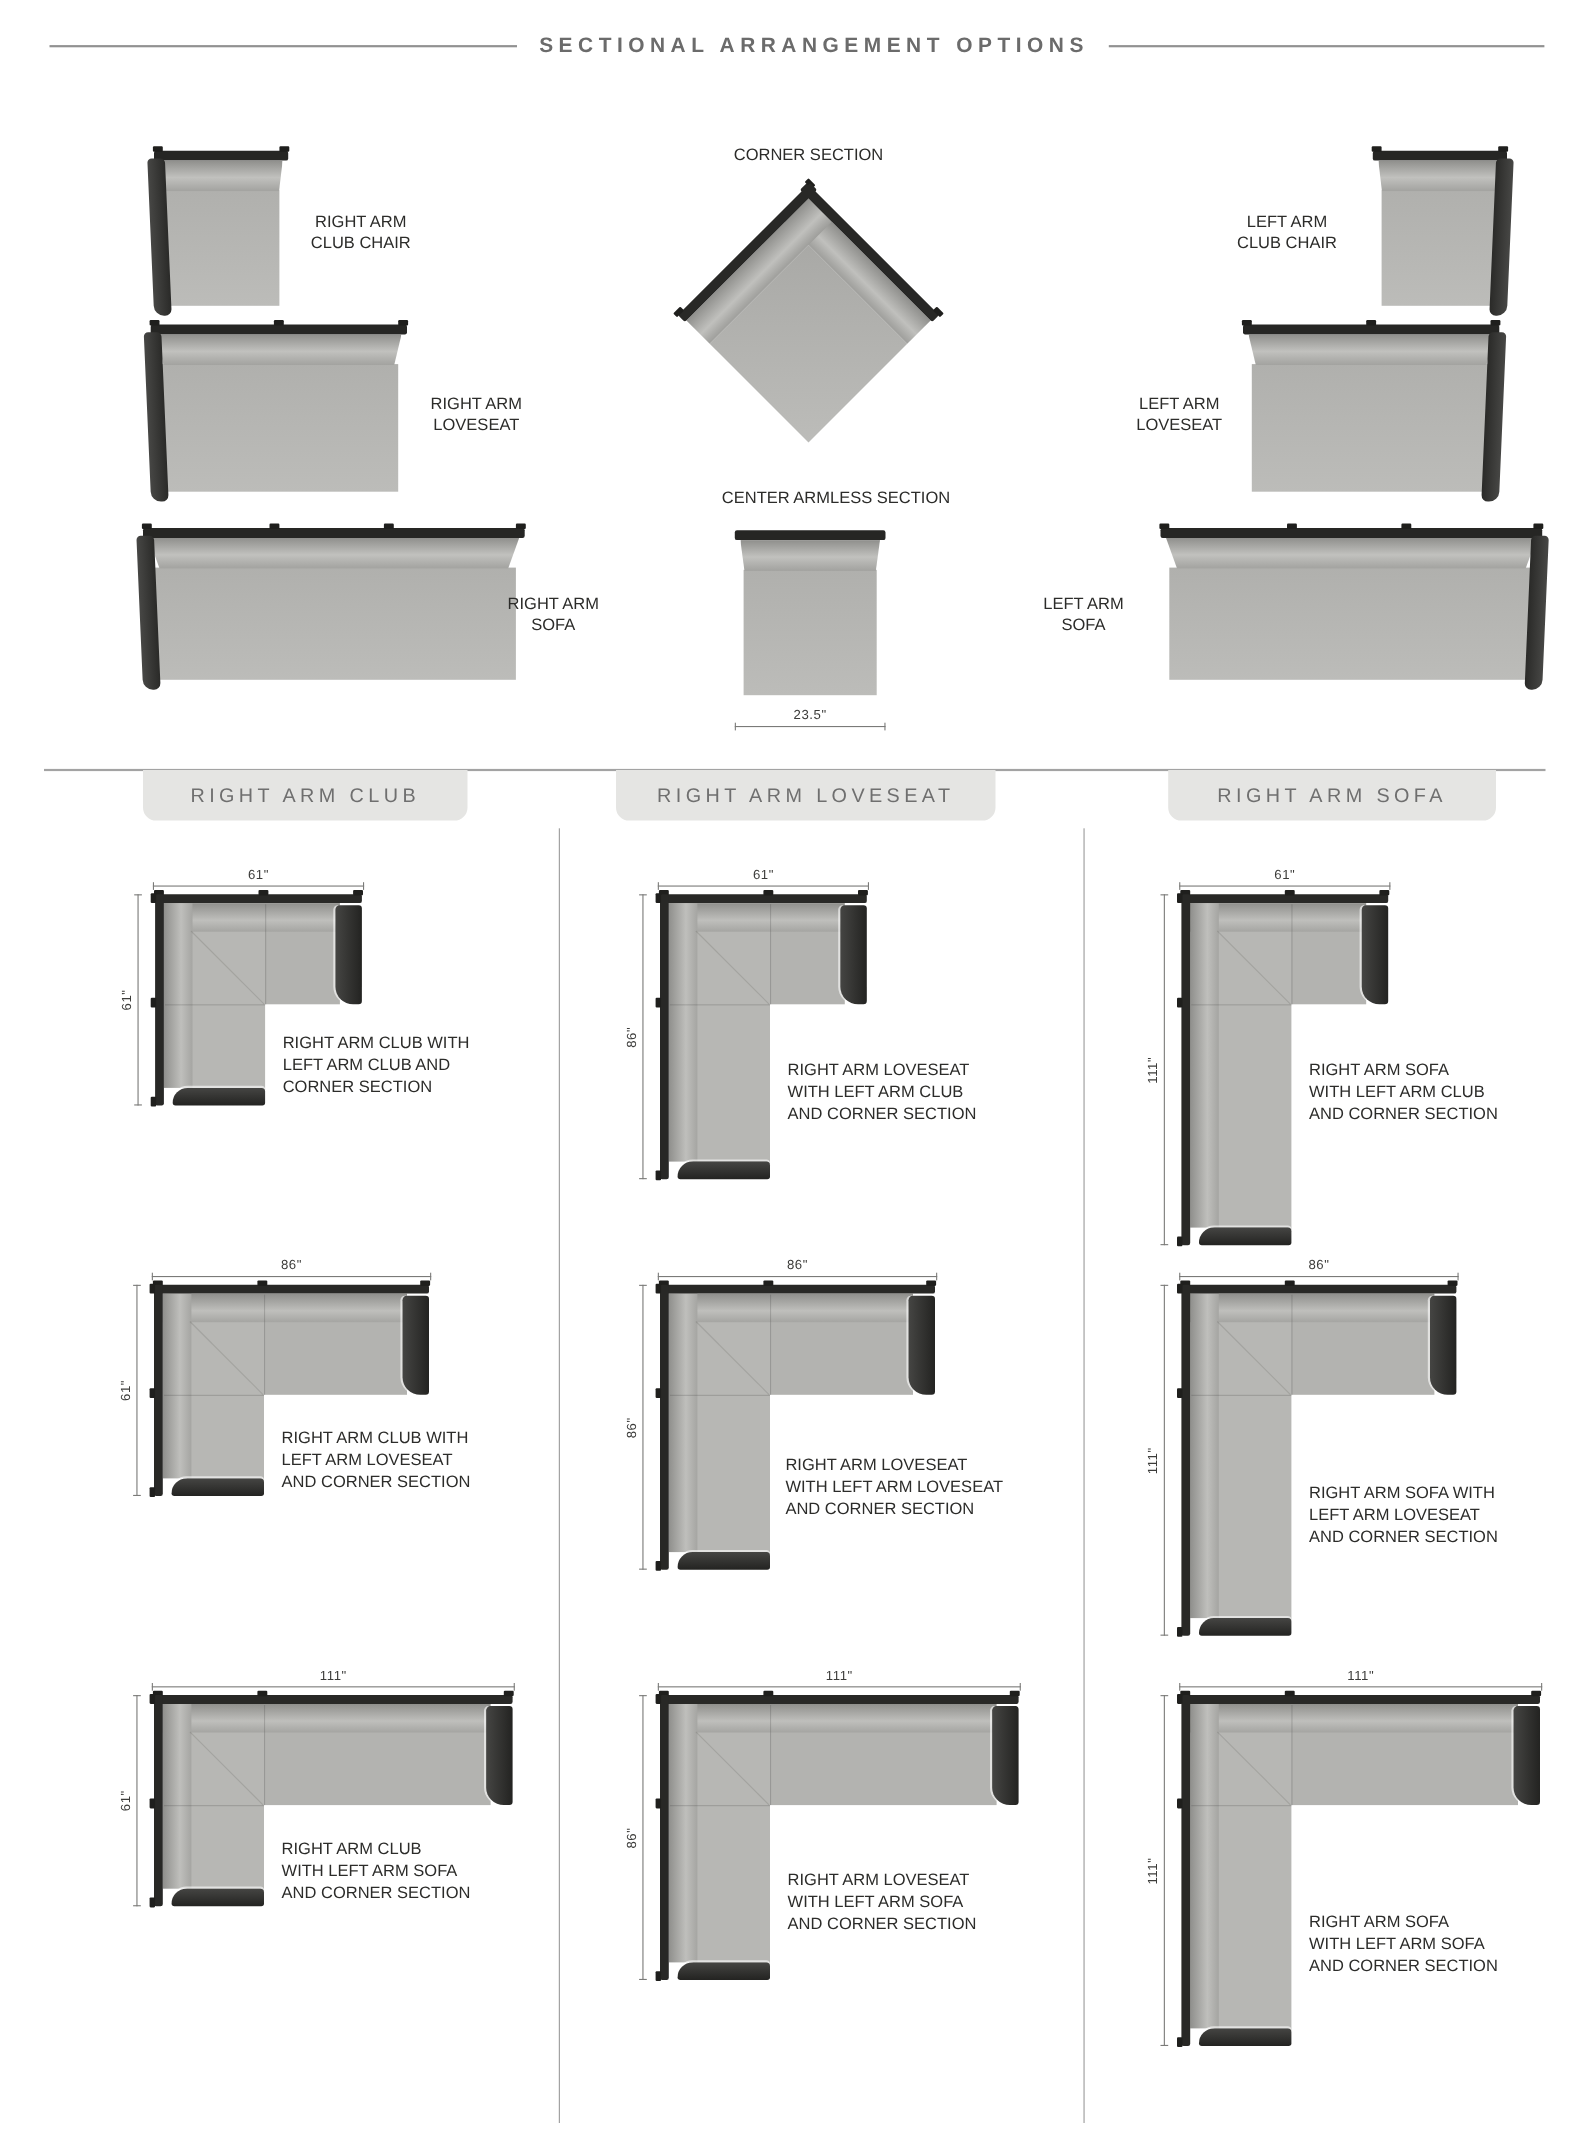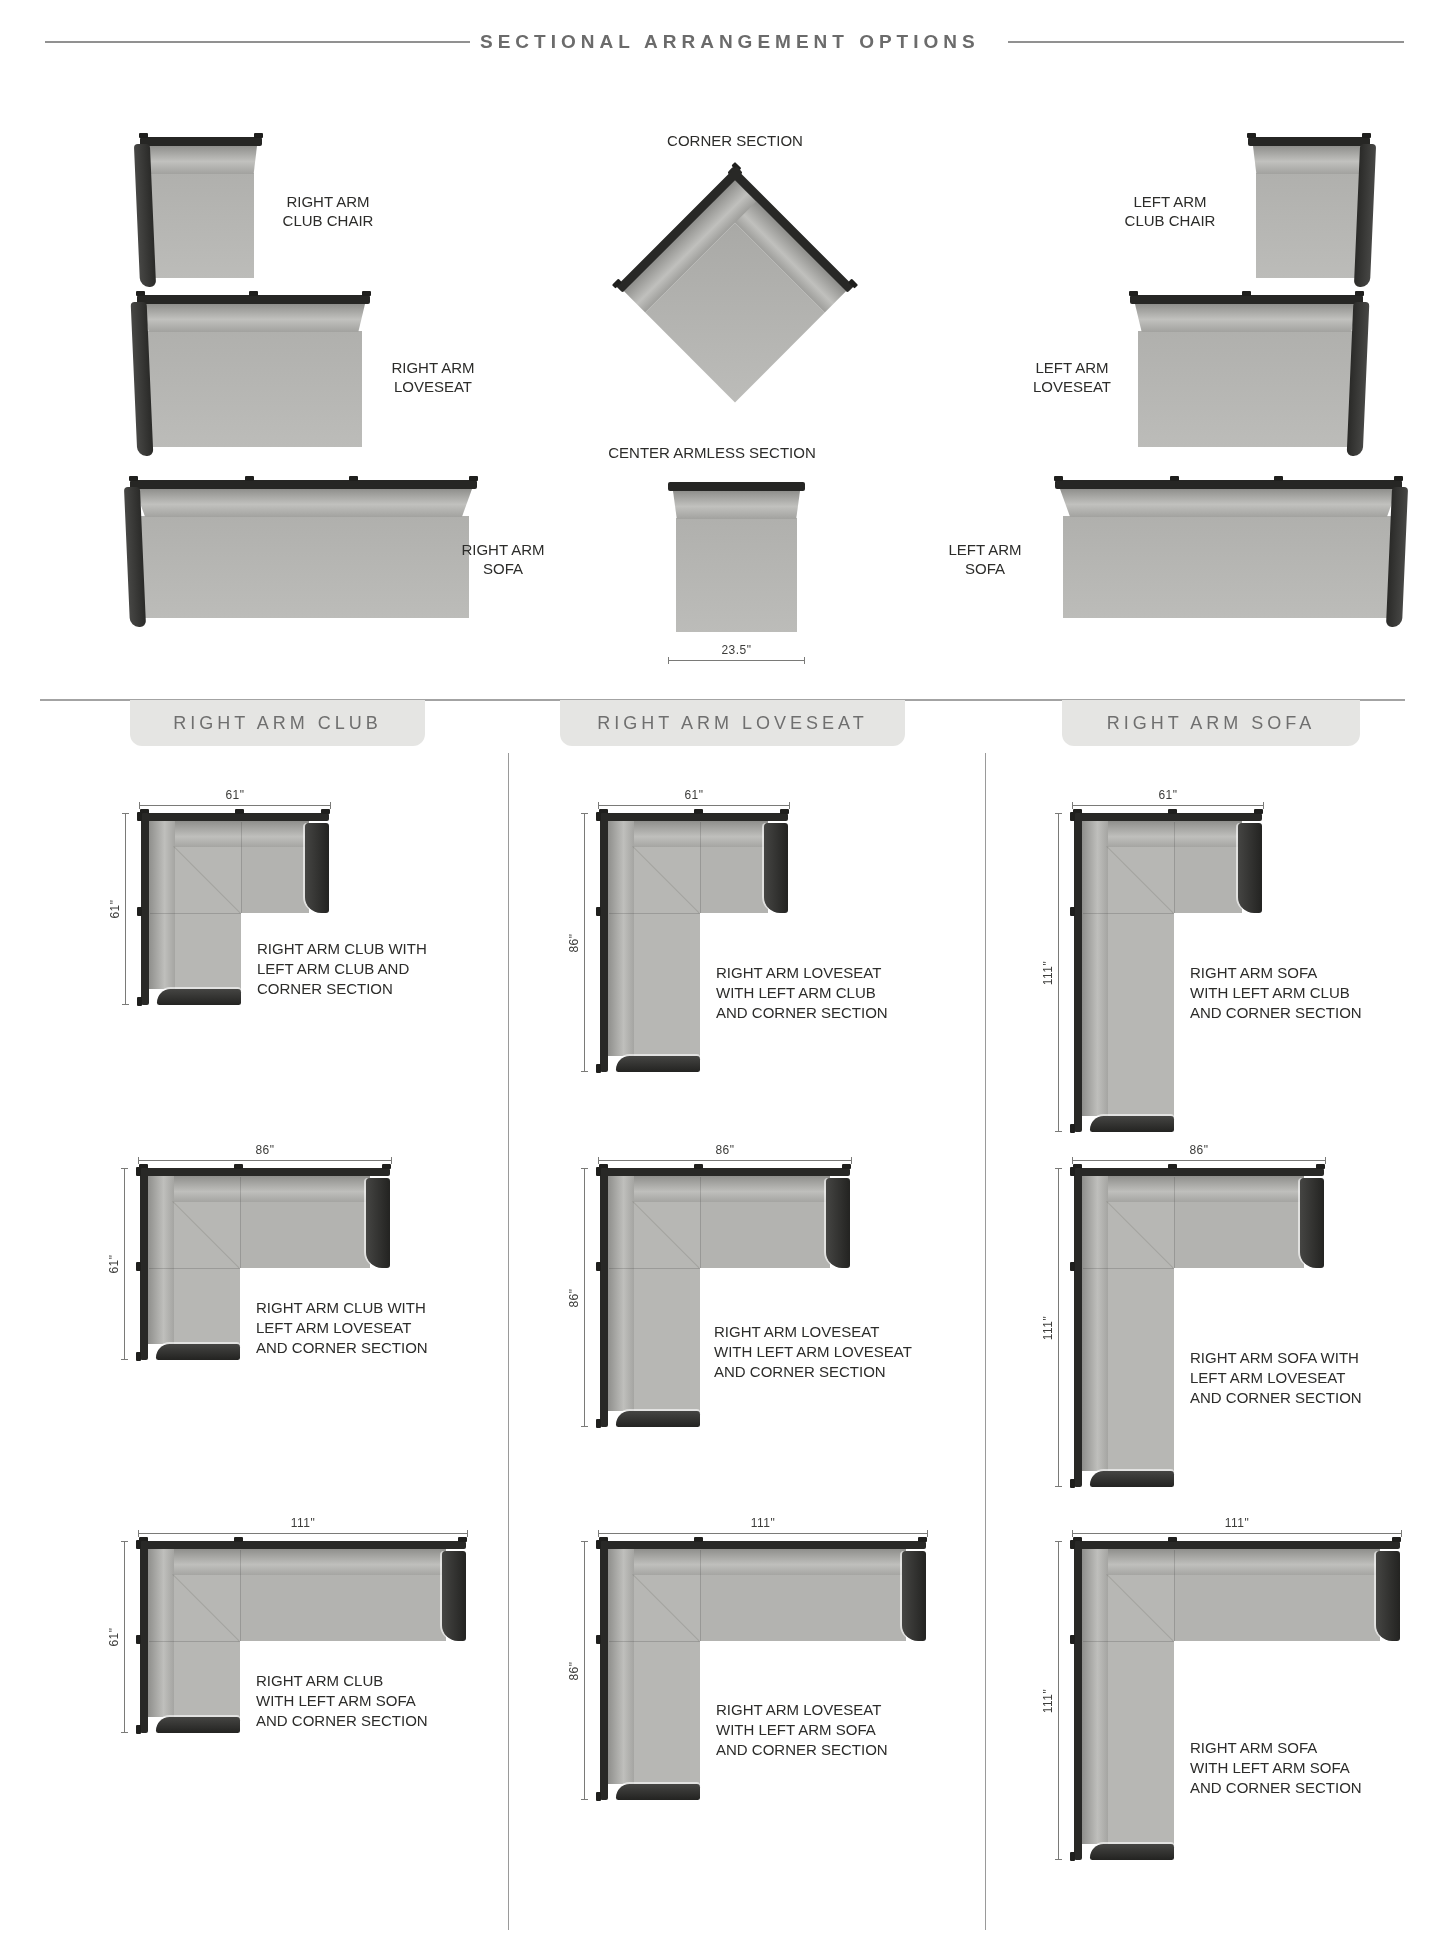--- a/index.html
+++ b/index.html
@@ -1,20 +1,20 @@
 <!DOCTYPE html>
 <html><head>
 <meta charset="utf-8">
 <style>
   html,body{margin:0;padding:0;background:#ffffff;}
   .page{position:relative;width:1445px;height:1940px;background:#fff;font-family:"Liberation Sans",sans-serif;overflow:hidden;}
 
   
   .hline{position:absolute;height:2px;background:#919191;}
-  .page-title{position:absolute;left:480px;top:31px;width:520px;
+  .page-title{position:absolute;left:480px;top:31px;width:520px;text-align:center;
     font-size:19px;font-weight:600;letter-spacing:5px;color:#6b6b6b;white-space:nowrap;}
 
   
   .plabel{position:absolute;font-size:15px;line-height:19px;color:#2c2c2a;
     white-space:pre-line;text-align:center;}
   .caption{position:absolute;font-size:15px;line-height:20px;color:#2c2c2a;white-space:pre-line;}
 
   
   .piece{position:absolute;}
   .p-seat{position:absolute;left:8px;right:8px;top:36px;bottom:0;
@@ -167,21 +167,21 @@
         <i class="nub" style="left:-1px"></i>
         <i class="nub" style="left:33%"></i>
         <i class="nub" style="left:63%"></i>
         <i class="nub" style="right:-1px"></i>
       </div>
     <div class="p-arm"></div>
   </div>
   <div class="plabel" style="left:443px;top:540px;width:120px">RIGHT ARM
 SOFA</div>
 
-  <div class="plabel" style="left:592px;top:443px;width:240px">CENTER ARMLESS SECTION</div>
+  <div class="plabel" style="left:640px;top:443px;width:240px">CENTER ARMLESS SECTION</div>
   <div class="piece" style="left:668px;top:482px;width:137px;height:150px">
     <div class="p-seat"></div>
     <div class="p-cushion"></div>
     <div class="p-rail"></div>
   </div>
   <div class="dim-h" style="left:668px;top:660px;width:137px">
     <span class="dlabel">23.5"</span>
   </div>
 
   <div class="plabel" style="left:925px;top:540px;width:120px">LEFT ARM

